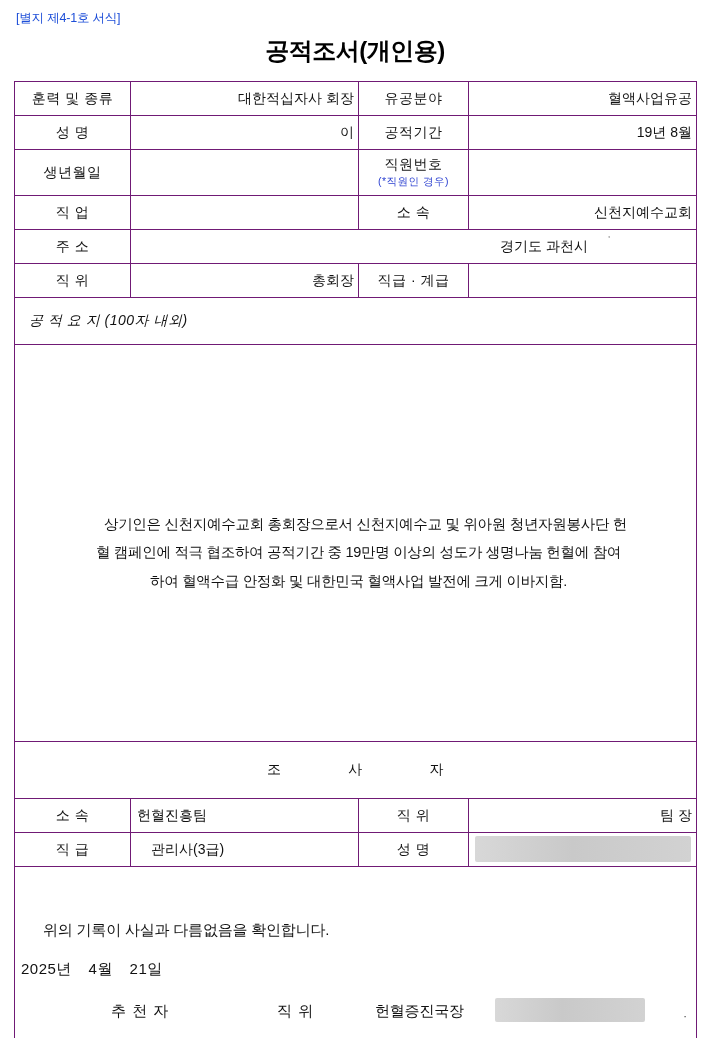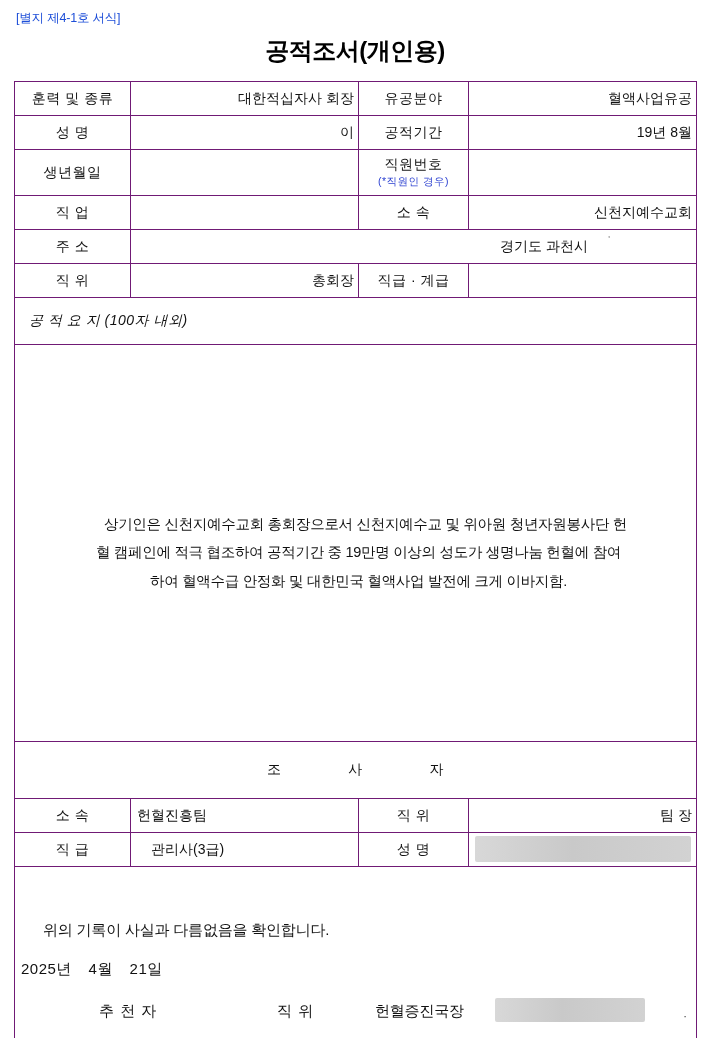--- a/index.html
+++ b/index.html
@@ -147,21 +147,21 @@
     margin: 0 6px;
   }
   .rec-line {
     position: absolute;
     top: 135px;
     left: 0;
     width: 100%;
     font-size: 15px;
     letter-spacing: 1px;
   }
-  .rec-line .r1 { position: absolute; left: 84px; }
+  .rec-line .r1 { position: absolute; left: 96px; }
   .rec-line .r2 { position: absolute; left: 262px; }
   .rec-line .r3 { position: absolute; left: 360px; letter-spacing: -0.2px; }
   .rec-line .r4 {
     position: absolute; left: 480px; top: -4px;
     width: 150px; height: 24px;
   }
   .sig-mark {
     position: absolute;
     right: 8px;
     top: 8px;

